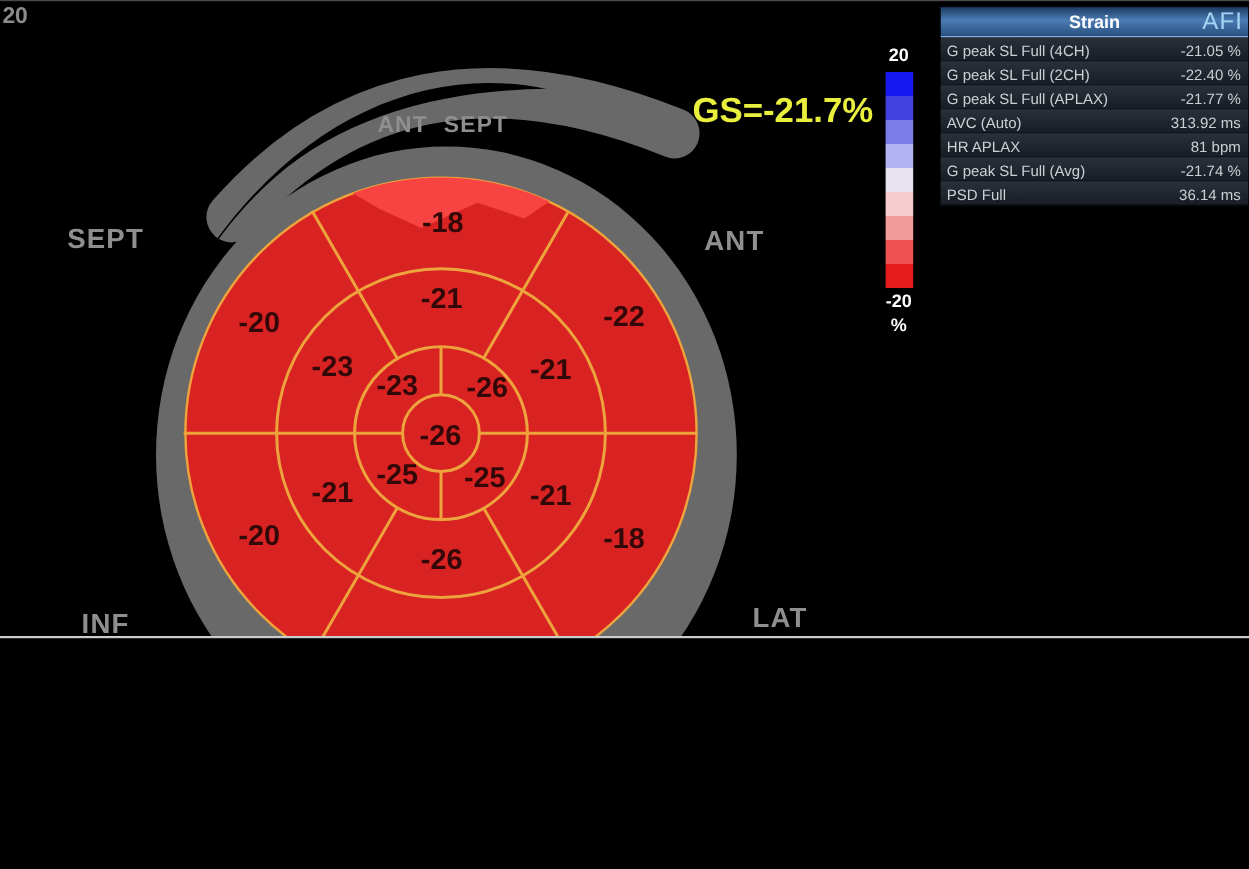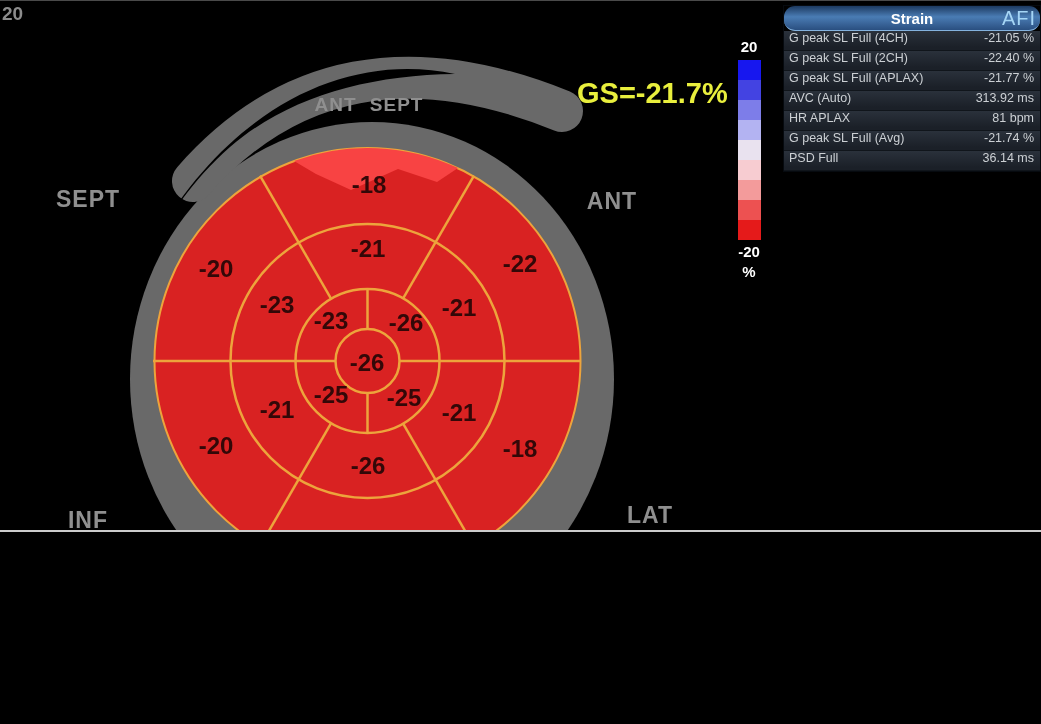--- a/index.html
+++ b/index.html
@@ -33,28 +33,28 @@
   .cb-bar div{flex:1;}
   .cb-min{margin-top:2px;}
   
   .meas-table{
     position:absolute;left:783px;top:4px;width:258px;border:1px solid #060a0f;box-sizing:border-box;
   }
   .meas-header{
     position:relative;height:24px;
     background:linear-gradient(180deg,#1d3a60 0%,#4a7cb4 45%,#2a4f80 100%);
     border-bottom:1px solid #84b2de;
-    display:flex;align-items:center;justify-content:center;border-radius:11px;
+    display:flex;align-items:center;justify-content:center;
   }
   .meas-title{color:#ffffff;font-size:15px;font-weight:bold;}
   .meas-badge{
     position:absolute;right:4px;top:1px;color:#a5d5f5;font-size:20px;font-weight:normal;letter-spacing:1px;
   }
   .meas-row{
-    height:19px;display:flex;align-items:flex-start;justify-content:space-between;
+    height:19px;display:flex;align-items:flex-end;justify-content:space-between;
     background:linear-gradient(180deg,#2a313b 0%,#1b2028 85%);
     border-bottom:1px solid #10151b;
     color:#ccd0d4;font-size:12.5px;
   }
   .meas-label{padding-left:5px;white-space:nowrap;}
   .meas-value{padding-right:6px;white-space:nowrap;}
   svg text.segval{
     font-family:"Liberation Sans", sans-serif;font-size:24px;font-weight:bold;fill:#330808;
   }
 </style>

